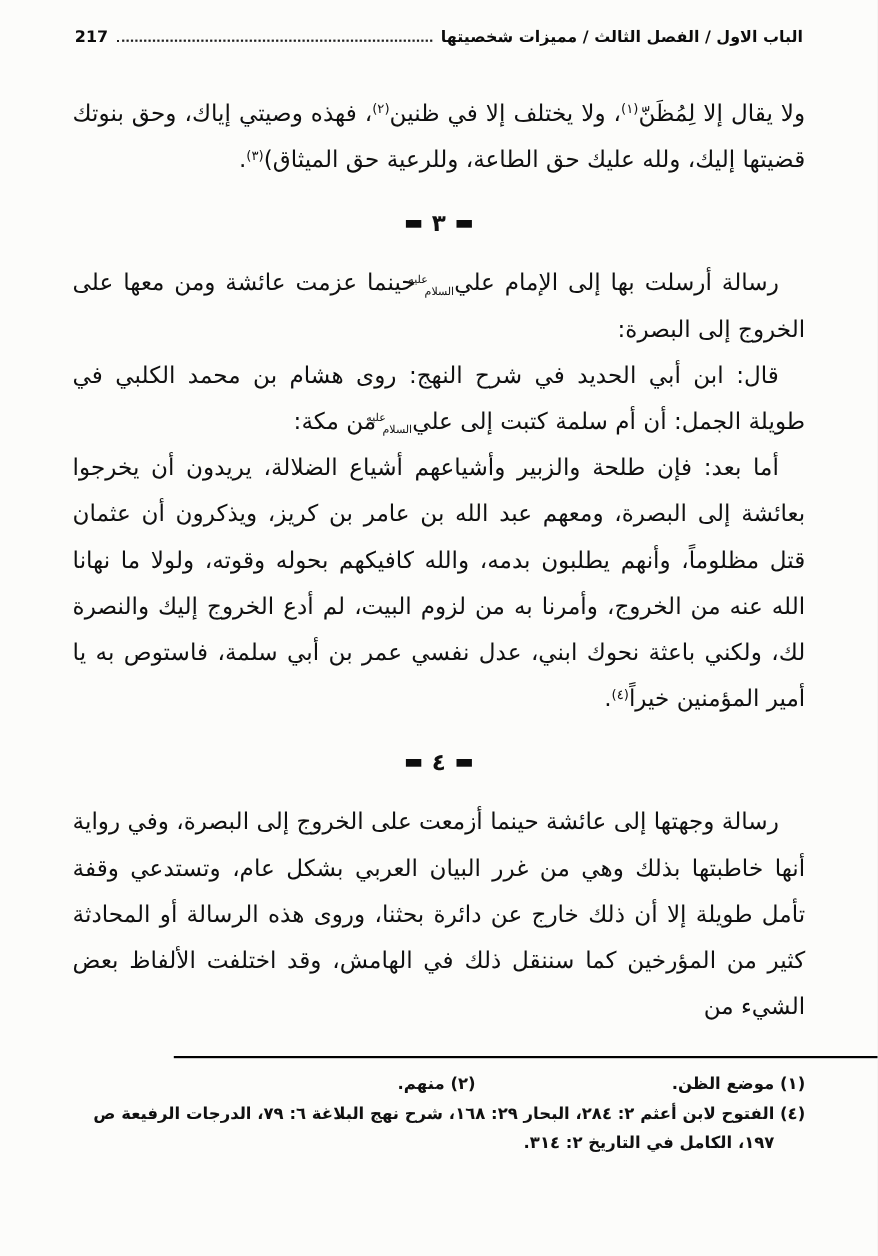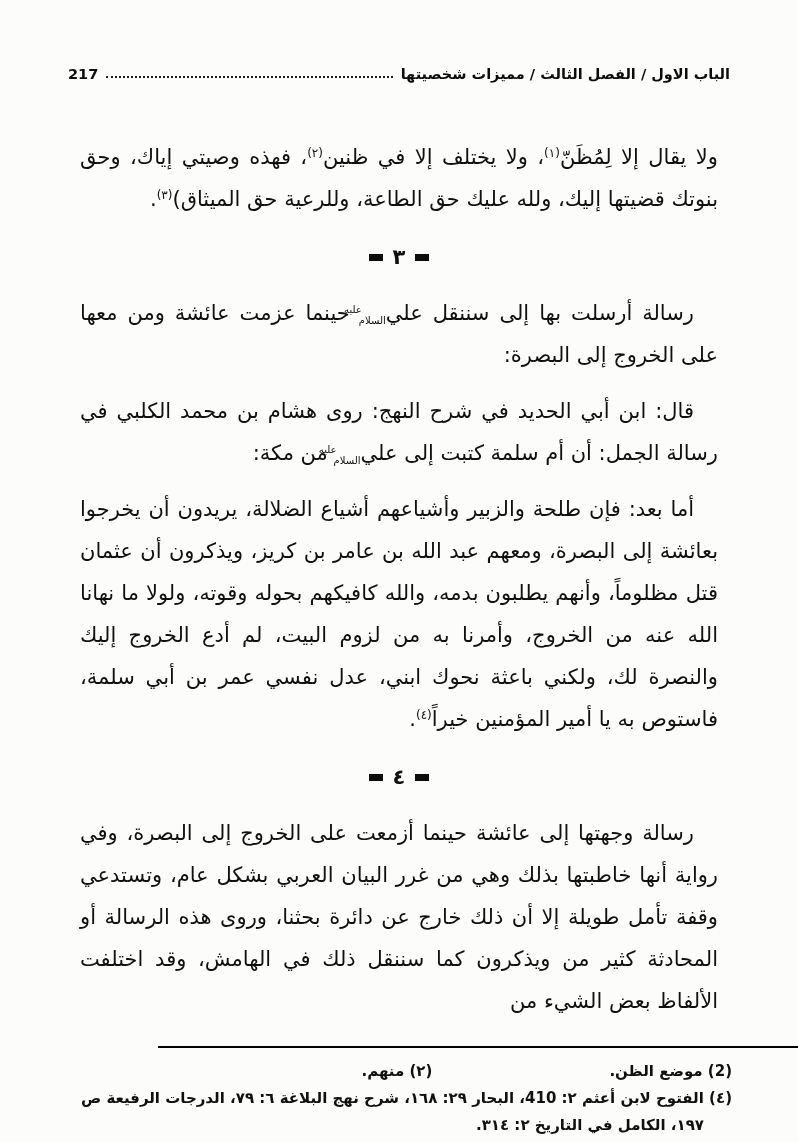--- a/index.html
+++ b/index.html
@@ -22,37 +22,37 @@
   
   .page-header {
     display: flex;
     align-items: flex-end;
     gap: 8px;
     padding: 26px 68px 0 68px;
     font-size: 14.5px;
     font-weight: bold;
     color: #0c0c0c;
   }
-  .header-title { white-space: nowrap; margin-top: 40px; }
+  .header-title { white-space: nowrap; }
   .dots {
     flex: 1;
     border-bottom: 2.5px dotted #1c1c1c;
     margin-bottom: 4px;
     min-width: 30px;
   }
   .page-number { white-space: nowrap; }
   
   .body {
     padding: 40px 66px 0 66px;
     font-size: 21px;
     line-height: 42px;
     text-align: justify;
     text-align-last: right;
   }
-  .para { margin: 14px; }
+  .para { margin: 0; }
   .indent { text-indent: 24px; }
   .sup {
     font-size: 12px;
     line-height: 0;
     vertical-align: 7px;
   }
   .hon {
     display: inline-block;
     width: 26px;
     font-size: 10px;
@@ -114,37 +114,37 @@
   <main class="body">
 
     <p class="para"><span>ولا يقال إلا لِمُظَنّ</span><span class="sup">(١)</span><span>، ولا يختلف إلا في ظنين</span><span class="sup">(٢)</span><span>، فهذه وصيتي إياك، وحق بنوتك قضيتها إليك، ولله عليك حق الطاعة، وللرعية حق الميثاق)</span><span class="sup">(٣)</span><span>.</span></p>
 
     <div class="divider">
       <span class="bar"></span>
       <span class="divider-num">٣</span>
       <span class="bar"></span>
     </div>
 
-    <p class="para indent"><span>رسالة أرسلت بها إلى سننقل علي</span><span class="hon">عليه السلام</span><span> حينما عزمت عائشة ومن معها على الخروج إلى البصرة:</span></p>
-    <p class="para indent"><span>قال: ابن أبي الحديد في شرح النهج: روى هشام بن محمد الكلبي في رسالة الجمل: أن أم سلمة كتبت إلى علي</span><span class="hon">عليه السلام</span><span> من مكة:</span></p>
+    <p class="para indent"><span>رسالة أرسلت بها إلى الإمام علي</span><span class="hon">عليه السلام</span><span> حينما عزمت عائشة ومن معها على الخروج إلى البصرة:</span></p>
+    <p class="para indent"><span>قال: ابن أبي الحديد في شرح النهج: روى هشام بن محمد الكلبي في طويلة الجمل: أن أم سلمة كتبت إلى علي</span><span class="hon">عليه السلام</span><span> من مكة:</span></p>
     <p class="para indent"><span>أما بعد: فإن طلحة والزبير وأشياعهم أشياع الضلالة، يريدون أن يخرجوا بعائشة إلى البصرة، ومعهم عبد الله بن عامر بن كريز، ويذكرون أن عثمان قتل مظلوماً، وأنهم يطلبون بدمه، والله كافيكهم بحوله وقوته، ولولا ما نهانا الله عنه من الخروج، وأمرنا به من لزوم البيت، لم أدع الخروج إليك والنصرة لك، ولكني باعثة نحوك ابني، عدل نفسي عمر بن أبي سلمة، فاستوص به يا أمير المؤمنين خيراً</span><span class="sup">(٤)</span><span>.</span></p>
 
     <div class="divider">
       <span class="bar"></span>
       <span class="divider-num">٤</span>
       <span class="bar"></span>
     </div>
 
-    <p class="para indent"><span>رسالة وجهتها إلى عائشة حينما أزمعت على الخروج إلى البصرة، وفي رواية أنها خاطبتها بذلك وهي من غرر البيان العربي بشكل عام، وتستدعي وقفة تأمل طويلة إلا أن ذلك خارج عن دائرة بحثنا، وروى هذه الرسالة أو المحادثة كثير من ويذكرون كما سننقل ذلك في الهامش، وقد اختلفت الألفاظ بعض الشيء من</span></p>
+    <p class="para indent"><span>رسالة وجهتها إلى عائشة حينما أزمعت على الخروج إلى البصرة، وفي رواية أنها خاطبتها بذلك وهي من غرر البيان العربي بشكل عام، وتستدعي وقفة تأمل طويلة إلا أن ذلك خارج عن دائرة بحثنا، وروى هذه الرسالة أو المحادثة كثير من المؤرخين كما سننقل ذلك في الهامش، وقد اختلفت الألفاظ بعض الشيء من</span></p>
 
   </main>
 
   <hr class="sep">
 
   <footer class="footnotes">
     <div class="fn-row">
-      <p class="fn fn-first">(2) موضع الظن.</p>
+      <p class="fn fn-first">(١) موضع الظن.</p>
       <p class="fn">(٢) منهم.</p>
     </div>
-    <p class="fn fn-hang">(٤) الفتوح لابن أعثم ٢: 410، البحار ٢٩: ١٦٨، شرح نهج البلاغة ٦: ٧٩، الدرجات الرفيعة ص ١٩٧، الكامل في التاريخ ٢: ٣١٤.</p>
+    <p class="fn fn-hang">(٤) الفتوح لابن أعثم ٢: ٢٨٤، البحار ٢٩: ١٦٨، شرح نهج البلاغة ٦: ٧٩، الدرجات الرفيعة ص ١٩٧، الكامل في التاريخ ٢: ٣١٤.</p>
   </footer>
 
 </div>
 
 </body></html>

